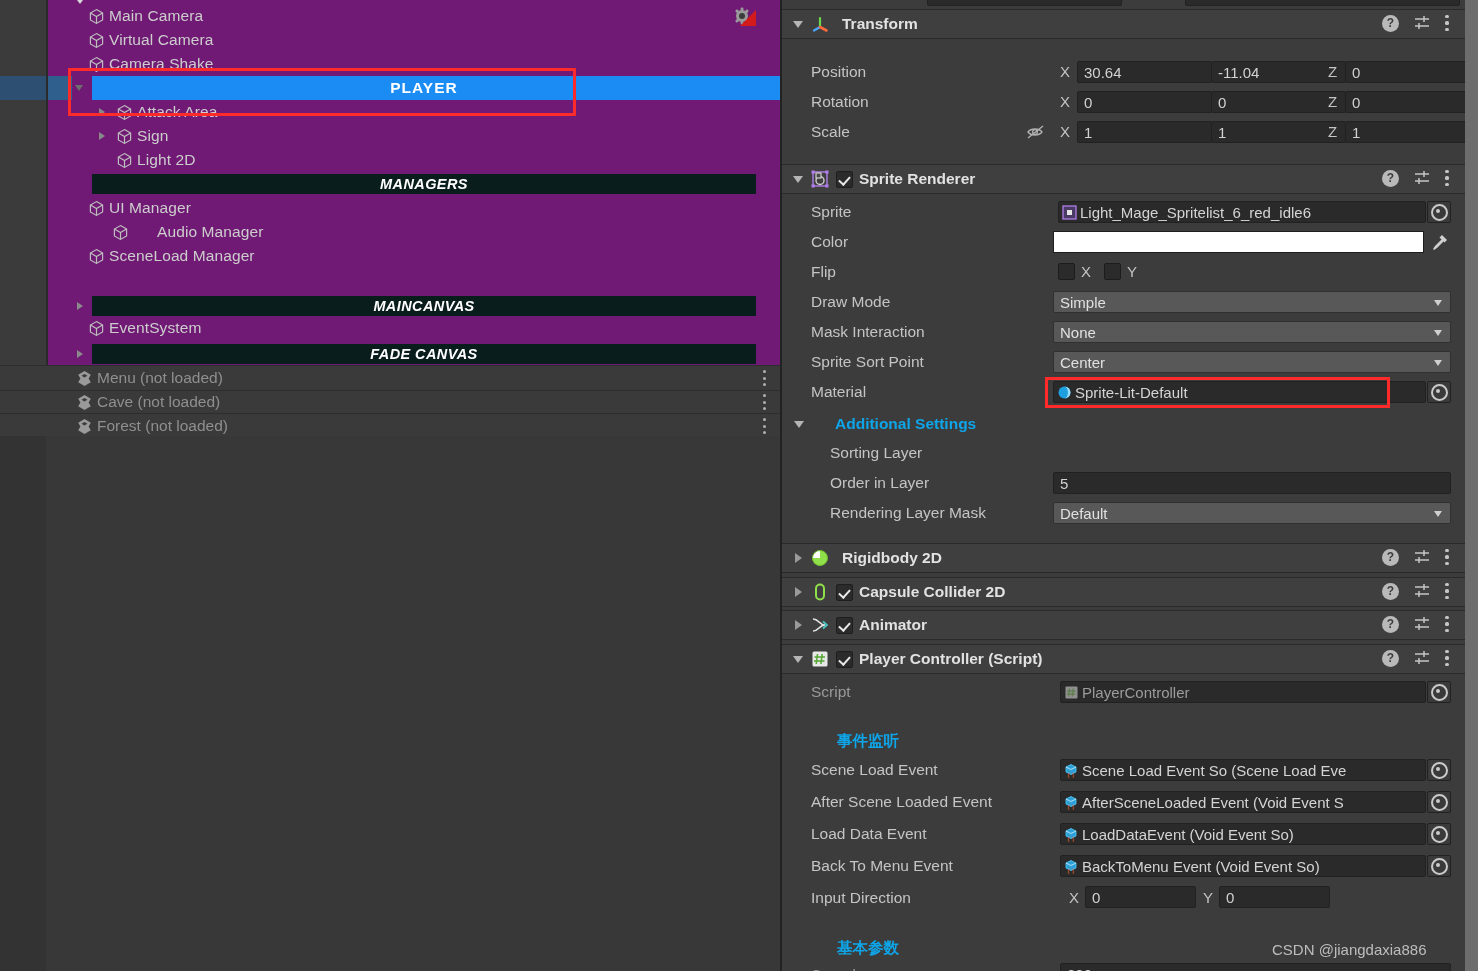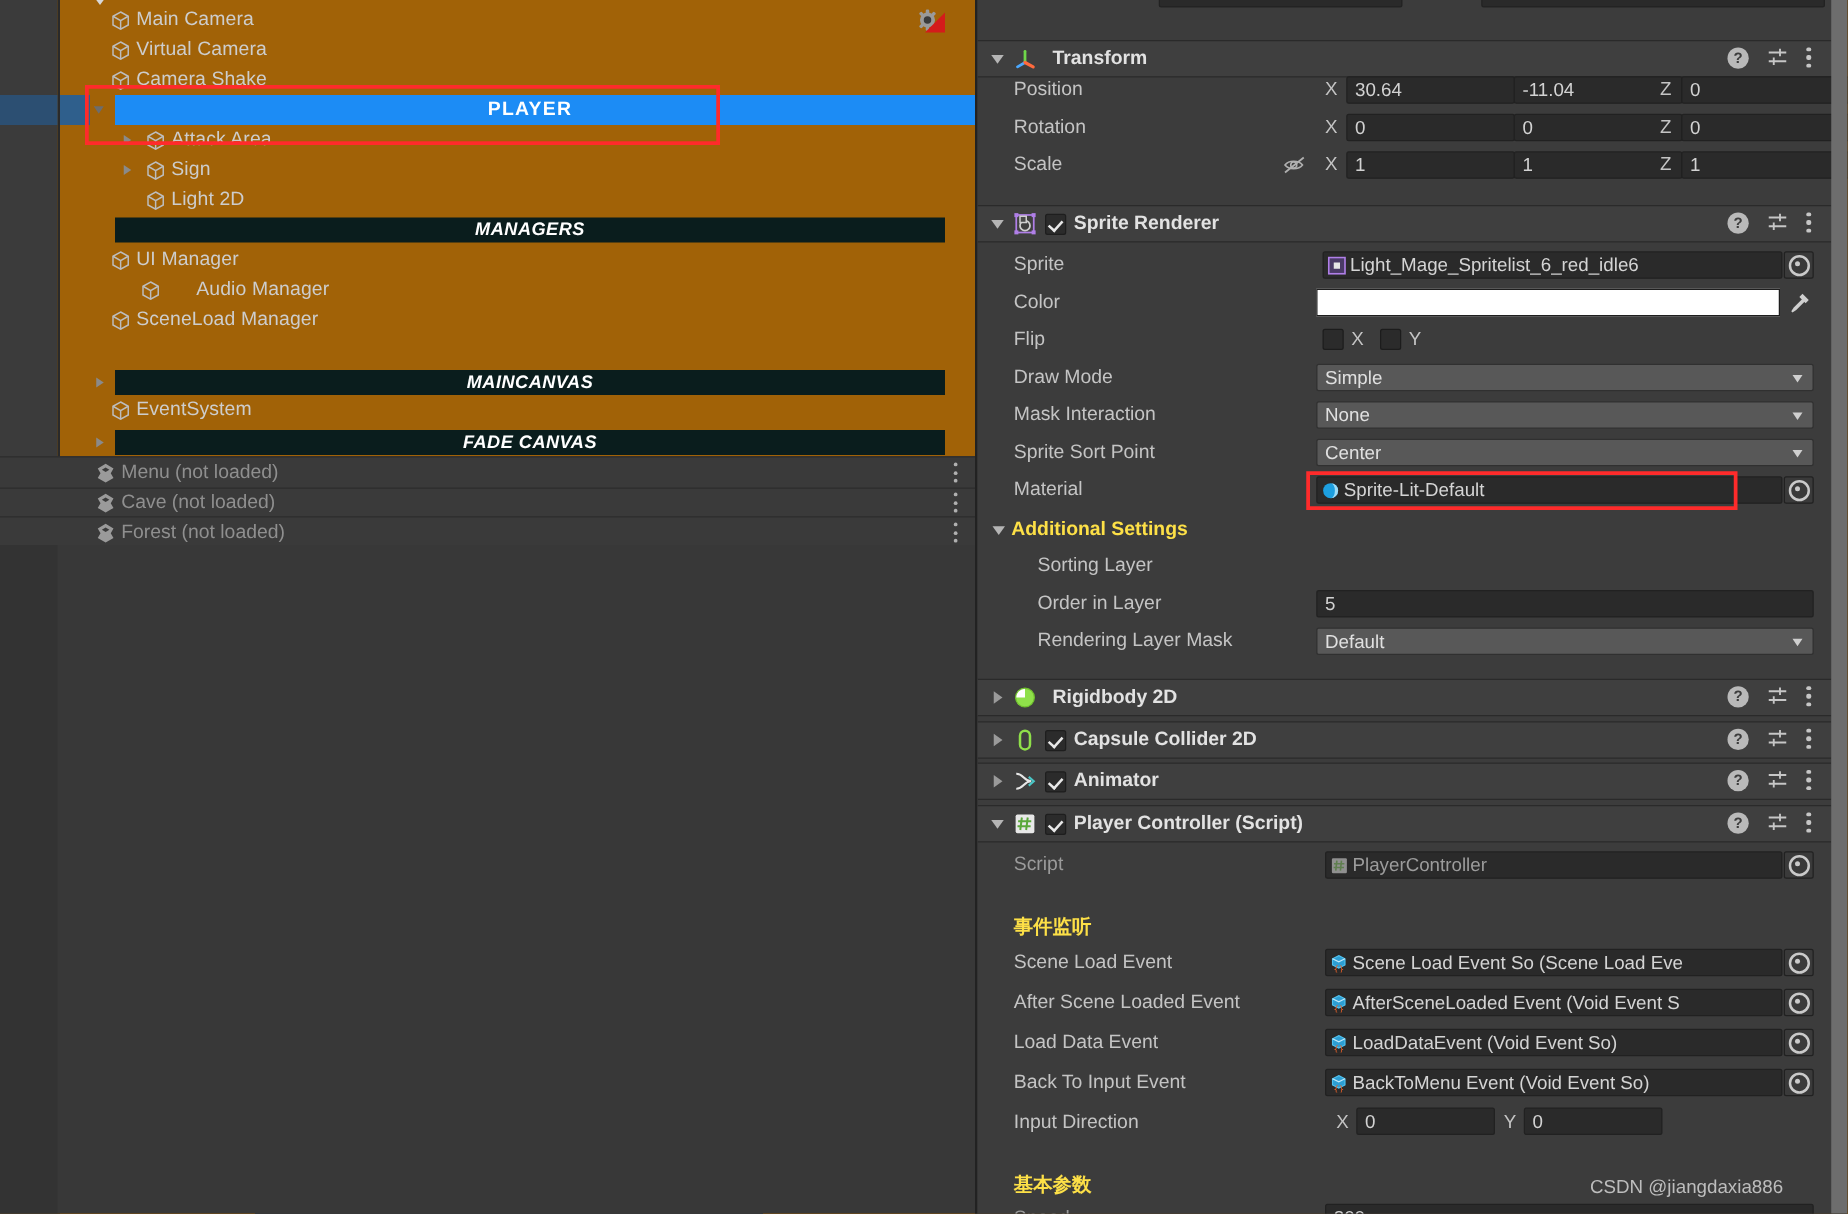--- a/index.html
+++ b/index.html
@@ -9,21 +9,21 @@
     font-family:"Liberation Sans","DejaVu Sans",sans-serif;
     font-size:15px;
     color:#c8c8c8;
     -webkit-font-smoothing:antialiased;
   }
   .root{position:relative;width:1478px;height:971px;}
 
   
   .hierarchy{
     position:absolute;left:0;top:0;width:780px;height:971px;
-    background:#a16207;overflow:hidden;
+    background:#701a75;overflow:hidden;
   }
   .h-gutter{position:absolute;left:0;top:0;width:46px;height:971px;background:#3b3b3b;}
   .h-gutter2{position:absolute;left:46px;top:0;width:2px;height:971px;background:#2a2a2a;}
   .h-below{position:absolute;left:0;top:436px;width:780px;height:535px;background:#383838;}
   .h-left-dark{position:absolute;left:0;top:436px;width:46px;height:535px;background:#333;}
 
   .row{
     position:absolute;left:0;width:780px;height:24px;
     display:flex;align-items:center;
     box-sizing:border-box;
@@ -156,21 +156,21 @@
   }
   .objpick .dot{width:13px;height:13px;border-radius:50%;border:2px solid #cacaca;position:relative;}
   .objpick .dot::after{content:"";position:absolute;left:3.5px;top:3.5px;width:4px;height:4px;border-radius:50%;background:#cacaca;}
   .colorfield{
     position:absolute;height:22px;background:#ffffff;border:1px solid #1e1e1e;box-sizing:border-box;
   }
   .eyedrop{position:absolute;width:20px;height:20px;}
   .minichk{
     position:absolute;width:17px;height:17px;background:#2b2b2b;border:1px solid #1c1c1c;border-radius:2px;box-sizing:border-box;
   }
-  .section-title{position:absolute;font-weight:bold;font-size:15.5px;color:#fde047;}
+  .section-title{position:absolute;font-weight:bold;font-size:15.5px;color:#0ea5e9;margin-left:26px;}
   .foldout-tri{position:absolute;width:0;height:0;border-top:7px solid #b5b5b5;border-left:5px solid transparent;border-right:5px solid transparent;}
   .foldout-tri-r{position:absolute;width:0;height:0;border-left:7px solid #9a9a9a;border-top:5px solid transparent;border-bottom:5px solid transparent;}
   .cjk{font-family:"DejaVu Sans","Liberation Sans",sans-serif;}
   .watermark{position:absolute;font-size:15px;color:#bdbdbd;}
   .toprow-field{
     position:absolute;height:20px;background:#2a2a2a;border:1px solid #222;border-radius:2px;box-sizing:border-box;
   }
   .hide-ico{position:absolute;width:18px;height:16px;}
 </style>
 </head>
@@ -408,21 +408,21 @@
     <div class="redbox" style="left:68px;top:68px;width:508px;height:48px;"></div>
   </div>
 
   <div class="insp-divider"></div>
 
   <div class="inspector">
 
     <div class="toprow-field" style="left:145px;top:-14px;width:195px;"></div>
     <div class="toprow-field" style="left:403px;top:-14px;width:275px;"></div>
 
-    <div class="comp-header" style="top:32px;">
+    <div class="comp-header" style="top:9px;">
       <div class="foldout">
         <div class="foldout-tri" style="left:3px;top:6px;"></div>
       </div>
       <div class="cicon">
         <svg width="20" height="20" viewBox="0 0 20 20">
           <line x1="10" y1="13" x2="10" y2="4" stroke="#6fd84a" stroke-width="2.2" stroke-linecap="round"></line>
           <line x1="10" y1="13" x2="4" y2="16.5" stroke="#4aa8ff" stroke-width="2.2" stroke-linecap="round"></line>
           <line x1="10" y1="13" x2="16.5" y2="16.5" stroke="#ff6a3d" stroke-width="2.6" stroke-linecap="round"></line>
         </svg>
       </div>
@@ -784,21 +784,21 @@
           <path d="M2 4 L7 6.5 L12 4" fill="none" stroke="#bfe9fb" stroke-width="0.9"></path>
           <text x="7" y="14.5" font-size="7" fill="#e8622a" text-anchor="middle" font-family="monospace">{}</text>
         </svg>
       </span>
       <span>LoadDataEvent (Void Event So)</span>
     </div>
     <div class="objpick" style="left:645px;top:823px;">
         <div class="dot"></div>
       </div>
 
-    <div class="prop-label" style="left:29px;top:857px;">Back To Input Event</div>
+    <div class="prop-label" style="left:29px;top:857px;">Back To Menu Event</div>
     <div class="objfield" style="left:278px;top:855px;width:366px;">
       <span class="oi">
         <svg width="15" height="15" viewBox="0 0 15 15">
           <path d="M7 1.5 L12 4 L12 9 L7 11.5 L2 9 L2 4 Z" fill="#2d9fd4" stroke="#4fc2f0" stroke-width="0.9"></path>
           <path d="M2 4 L7 6.5 L12 4" fill="none" stroke="#bfe9fb" stroke-width="0.9"></path>
           <text x="7" y="14.5" font-size="7" fill="#e8622a" text-anchor="middle" font-family="monospace">{}</text>
         </svg>
       </span>
       <span>BackToMenu Event (Void Event So)</span>
     </div>

